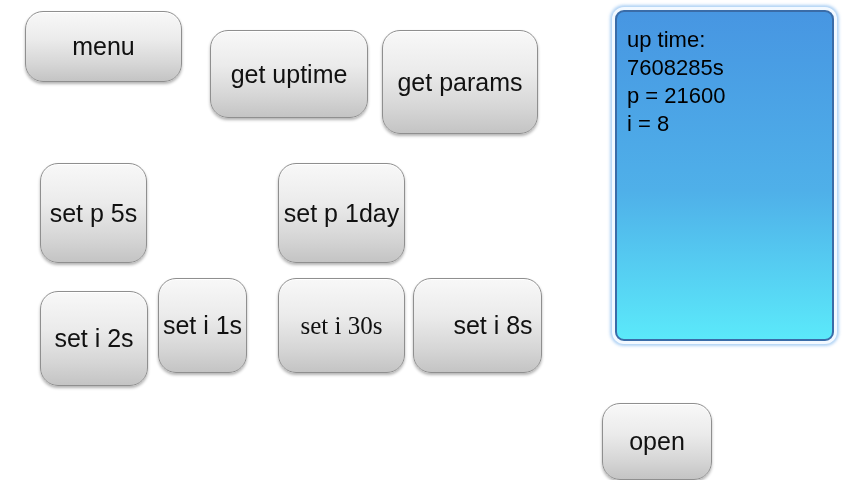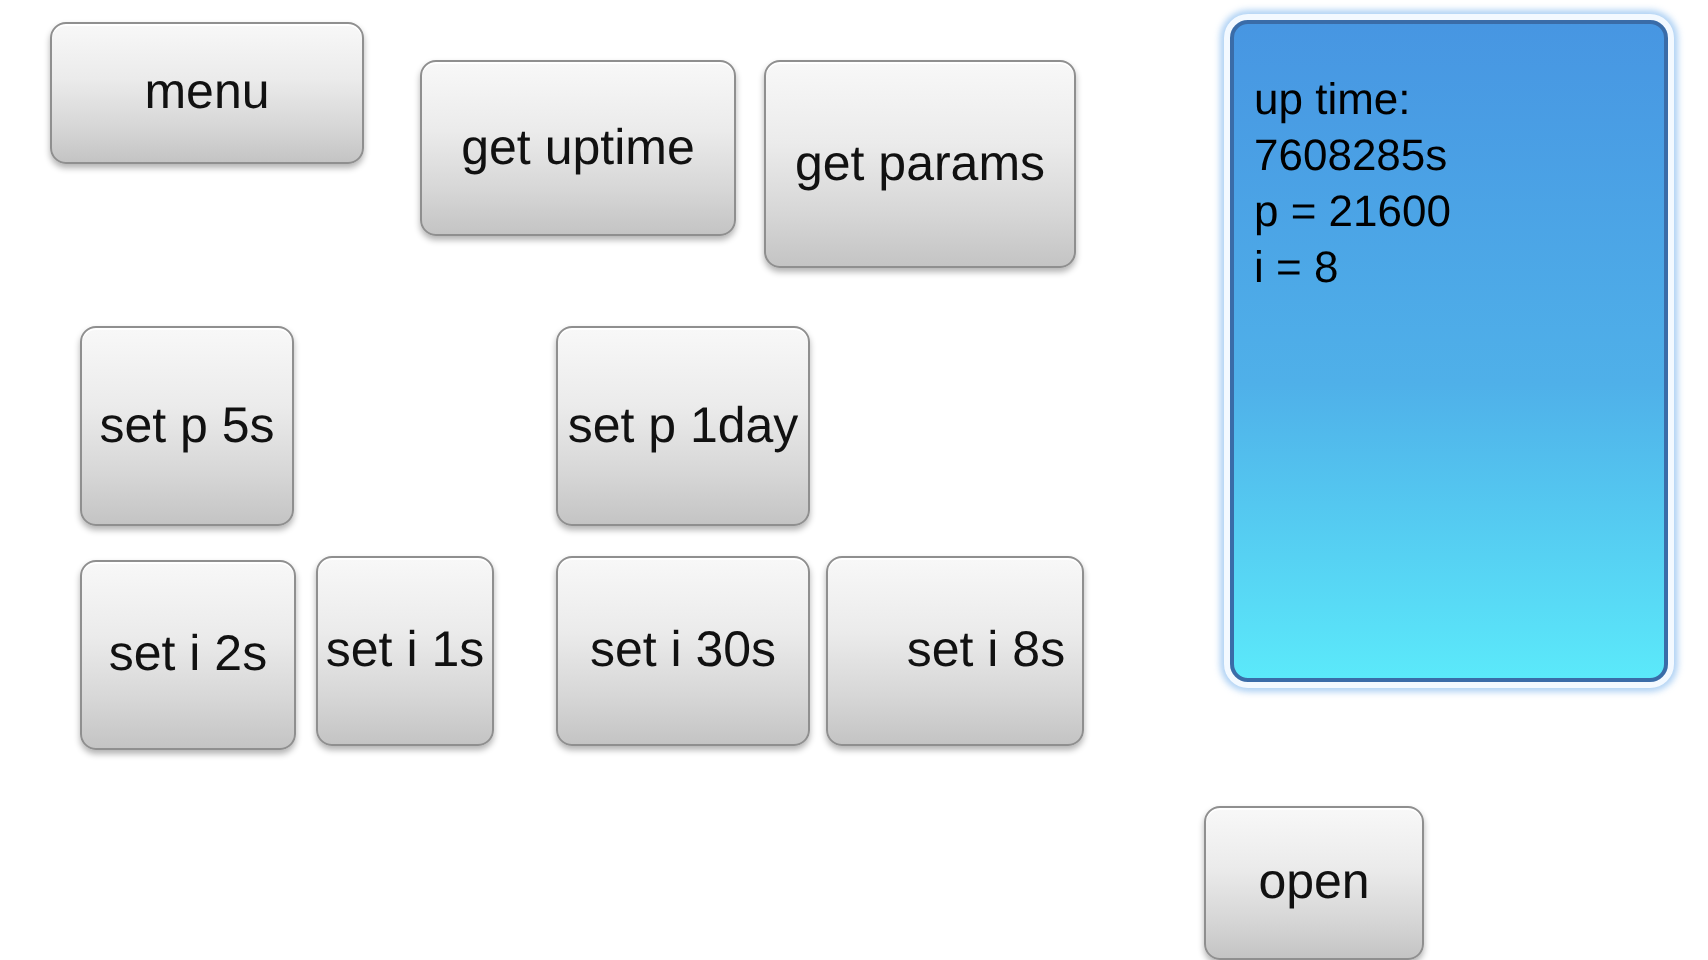--- a/index.html
+++ b/index.html
@@ -20,55 +20,55 @@
     display: flex;
     align-items: center;
     justify-content: center;
     box-sizing: border-box;
     white-space: nowrap;
     font-family: "Liberation Sans", sans-serif;
     font-size: 25px;
     color: #111111;
     background: linear-gradient(180deg, #f8f8f8 0%, #ebebeb 40%, #d6d6d6 75%, #c4c4c4 100%);
     border: 1px solid #8f8f8f;
-    border-radius: 8px;
+    border-radius: 18px;
     box-shadow: 0 2px 3px rgba(0,0,0,0.30), inset 0 1px 0 rgba(255,255,255,0.9);
     cursor: default;
     overflow: hidden;
   }
   
   .btn-menu       { left: 25px;  top: 11px;  width: 157px; height: 71px; }
   .btn-getuptime  { left: 210px; top: 30px;  width: 158px; height: 88px; }
   .btn-getparams  { left: 382px; top: 30px;  width: 156px; height: 104px; }
   
   .btn-p0 { left: 40px;  top: 163px; width: 107px; height: 100px; }
   .btn-p1 { left: 158px; top: 163px; width: 107px; height: 100px; }
   .btn-p2 { left: 278px; top: 163px; width: 127px; height: 100px; }
   .btn-p3 { left: 413px; top: 163px; width: 128px; height: 100px; }
   
-  .btn-i0 { left: 40px;  top: 280px; width: 108px; height: 95px; }
+  .btn-i0 { left: 40px;  top: 291px; width: 108px; height: 95px; }
   .btn-i1 { left: 158px; top: 278px; width: 89px; height: 95px; }
-  .btn-i2 { left: 278px; top: 278px; width: 127px; height: 95px; }
+  .btn-i2 { left: 278px; top: 278px; width: 127px; height: 95px; font-family: Liberation Serif, serif; }
   .btn-i3 { left: 413px; top: 278px; width: 129px; height: 95px; padding-left: 37px; }
   
   .btn-open  { left: 602px; top: 363px; width: 110px; height: 77px; margin-top: 40px; }
   .btn-close { left: 723px; top: 363px; width: 110px; height: 77px; }
 
   .status-panel {
     position: absolute;
     left: 615px;
     top: 10px;
     width: 219px;
     height: 331px;
     box-sizing: border-box;
     background: linear-gradient(180deg, #4796e2 0%, #4fb0e9 55%, #5be9fa 100%);
     border: 2px solid #3a6ca8;
     border-radius: 9px;
     box-shadow: 0 0 0 3px #f3f9ff, 0 0 3px 5px rgba(150,195,240,0.75);
-    padding: 24px 4px 6px 10px;
+    padding: 14px 4px 6px 10px;
     color: #000000;
     font-size: 22px;
     line-height: 28px;
     overflow: hidden;
   }
   .status-line {
     white-space: nowrap;
   }
 </style>
 </head>

